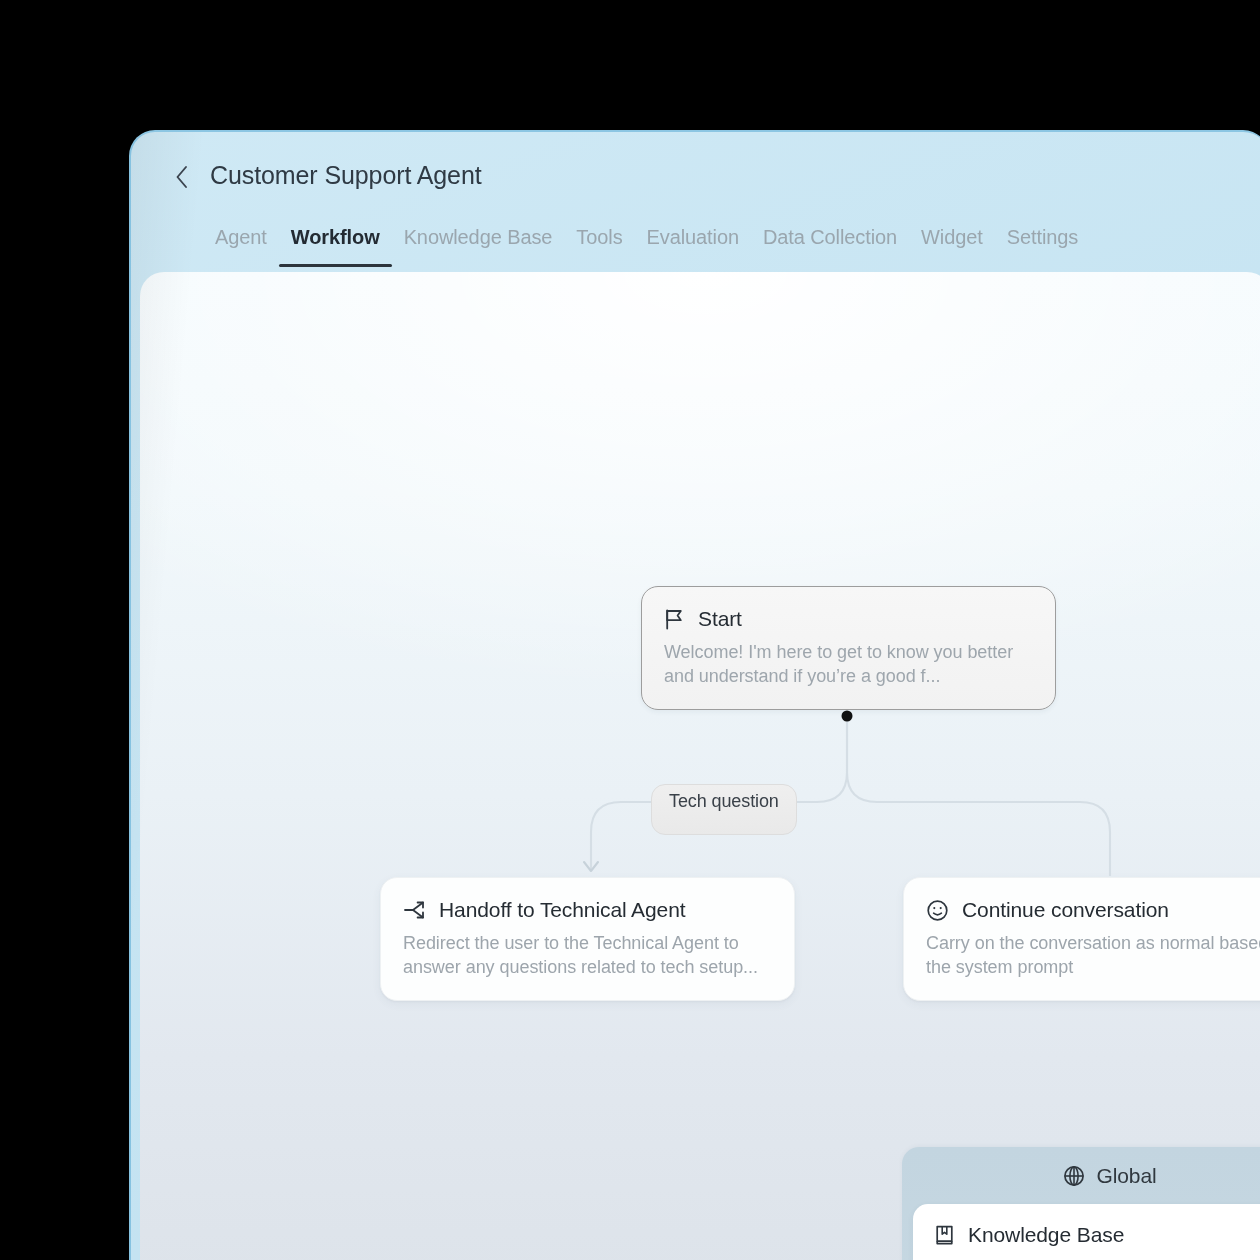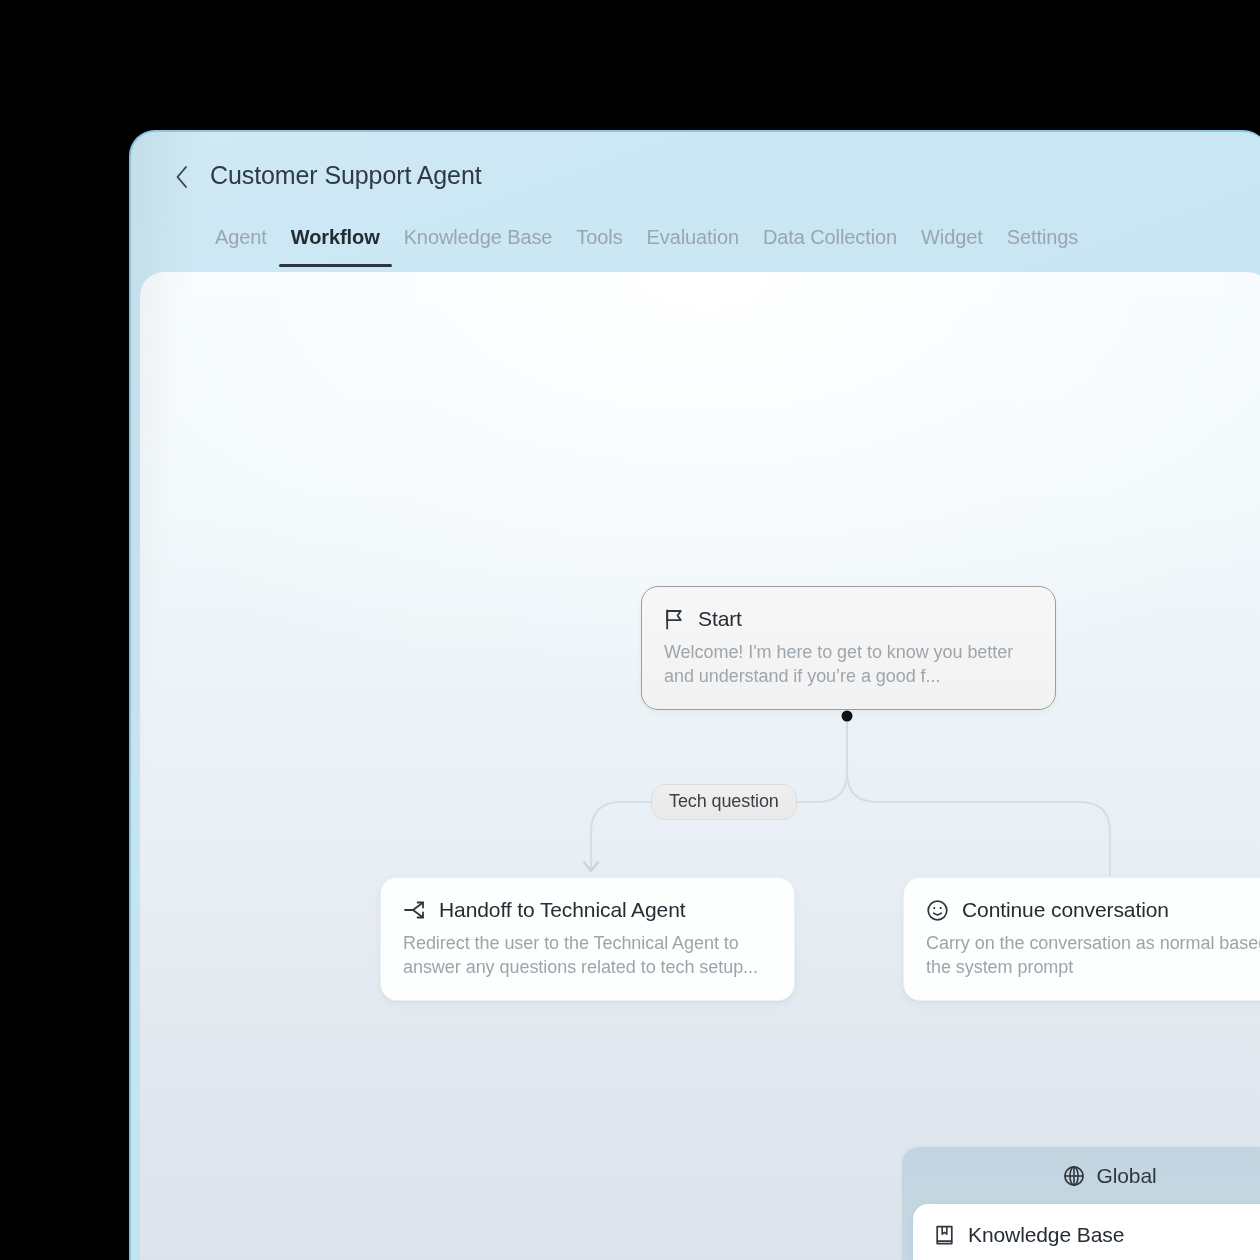--- a/index.html
+++ b/index.html
@@ -110,21 +110,21 @@
     left: 763px; top: 605px; width: 415px;
     background: #fdfefe;
     border: 1px solid #eef1f3;
     box-shadow: 0 3px 10px rgba(60,80,100,0.06), 0 1px 2px rgba(60,80,100,0.05);
   }
 
   
   .edge-label {
     position: absolute;
     left: 511px; top: 512px;
-    padding: 6px 17px 7px 17px;
+    padding: 6px 17px 22px 17px;
     border-radius: 14px;
     background: linear-gradient(180deg, #efefef 0%, #e9e9e9 100%);
     border: 1px solid #dddddd;
     font-size: 18px; color: #3a4149; letter-spacing: -0.1px;
     white-space: nowrap;
     z-index: 4;
   }
 
   
   .edges { position: absolute; left: 0; top: 0; width: 1131px; height: 1005px; z-index: 1; }

